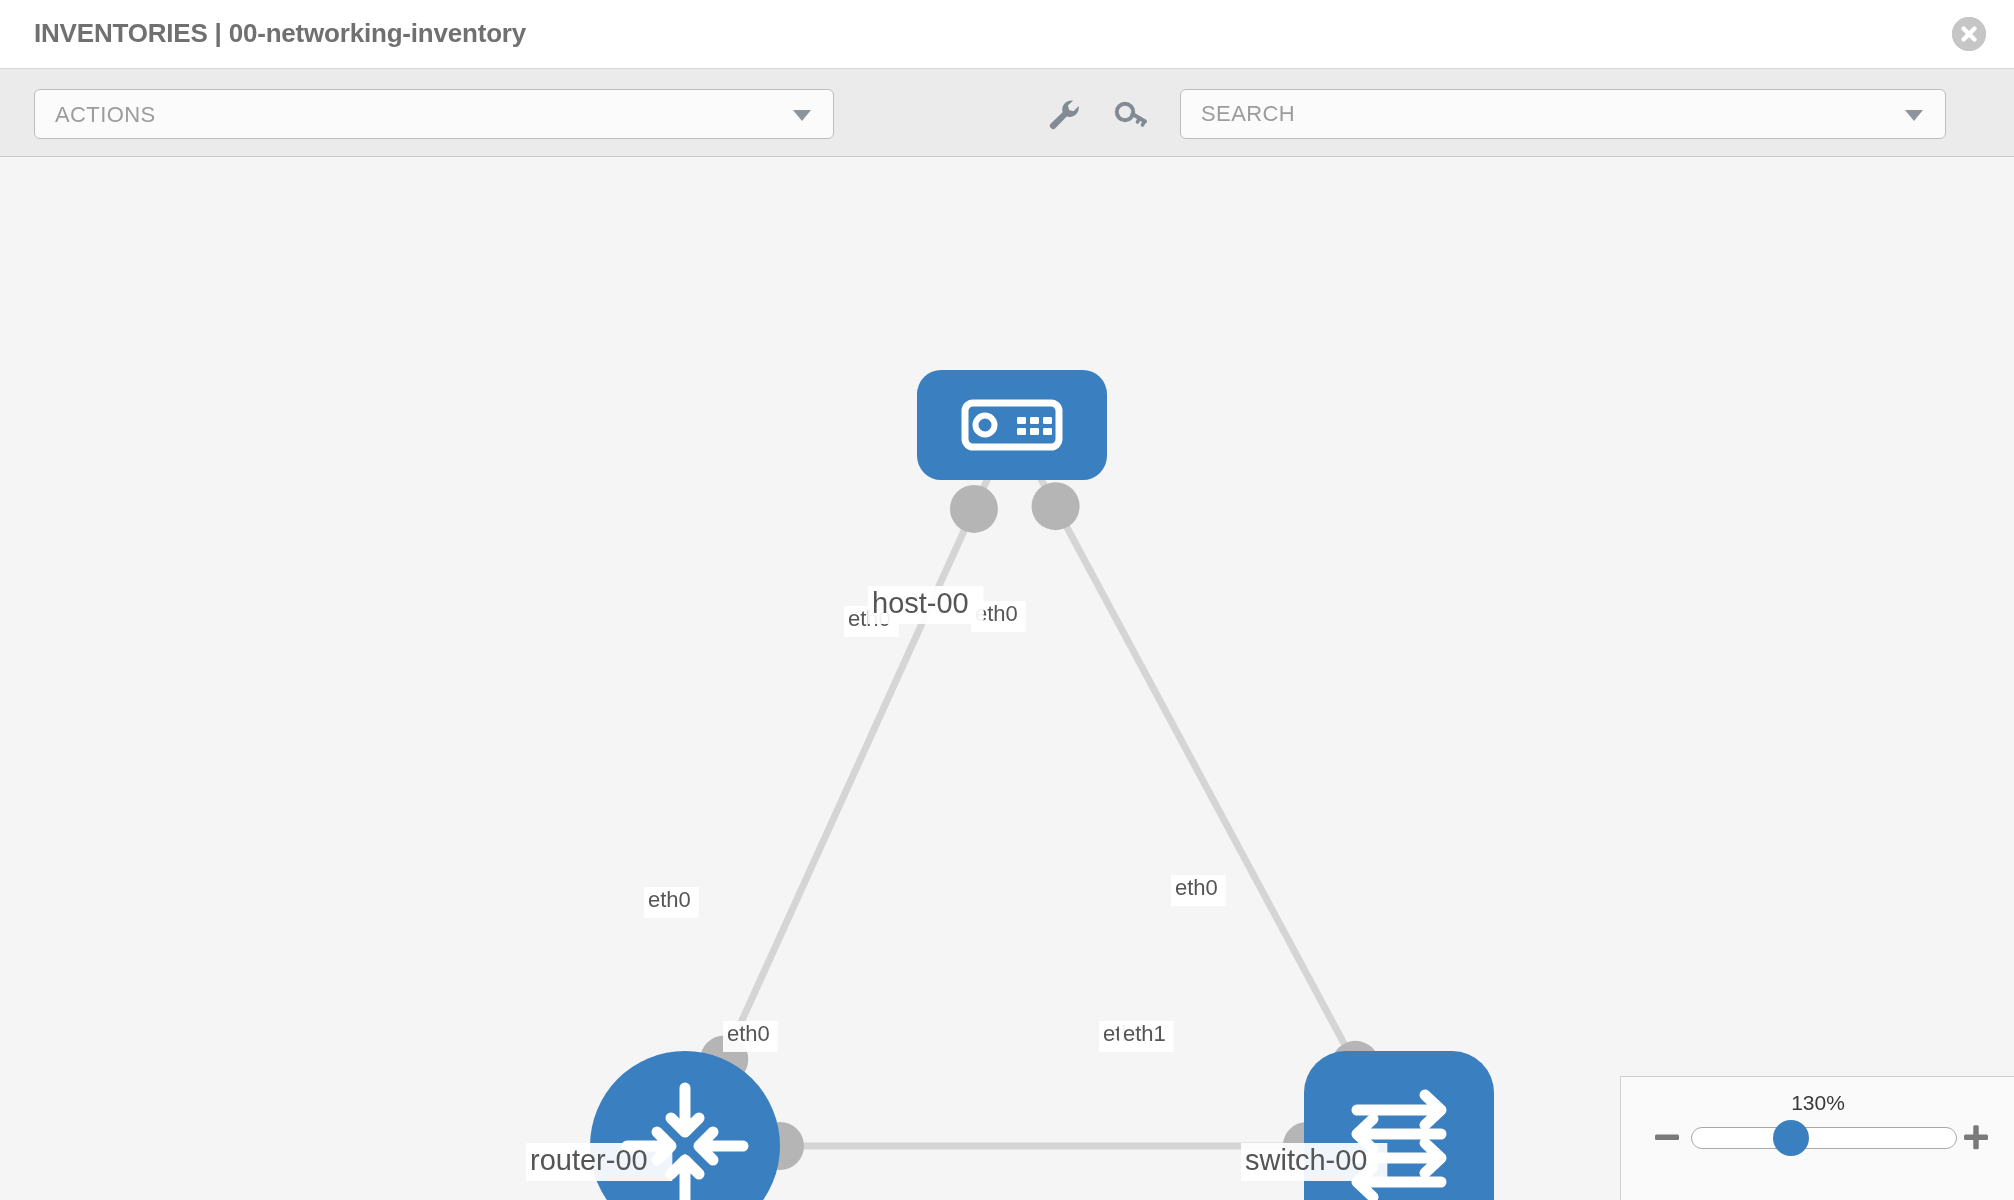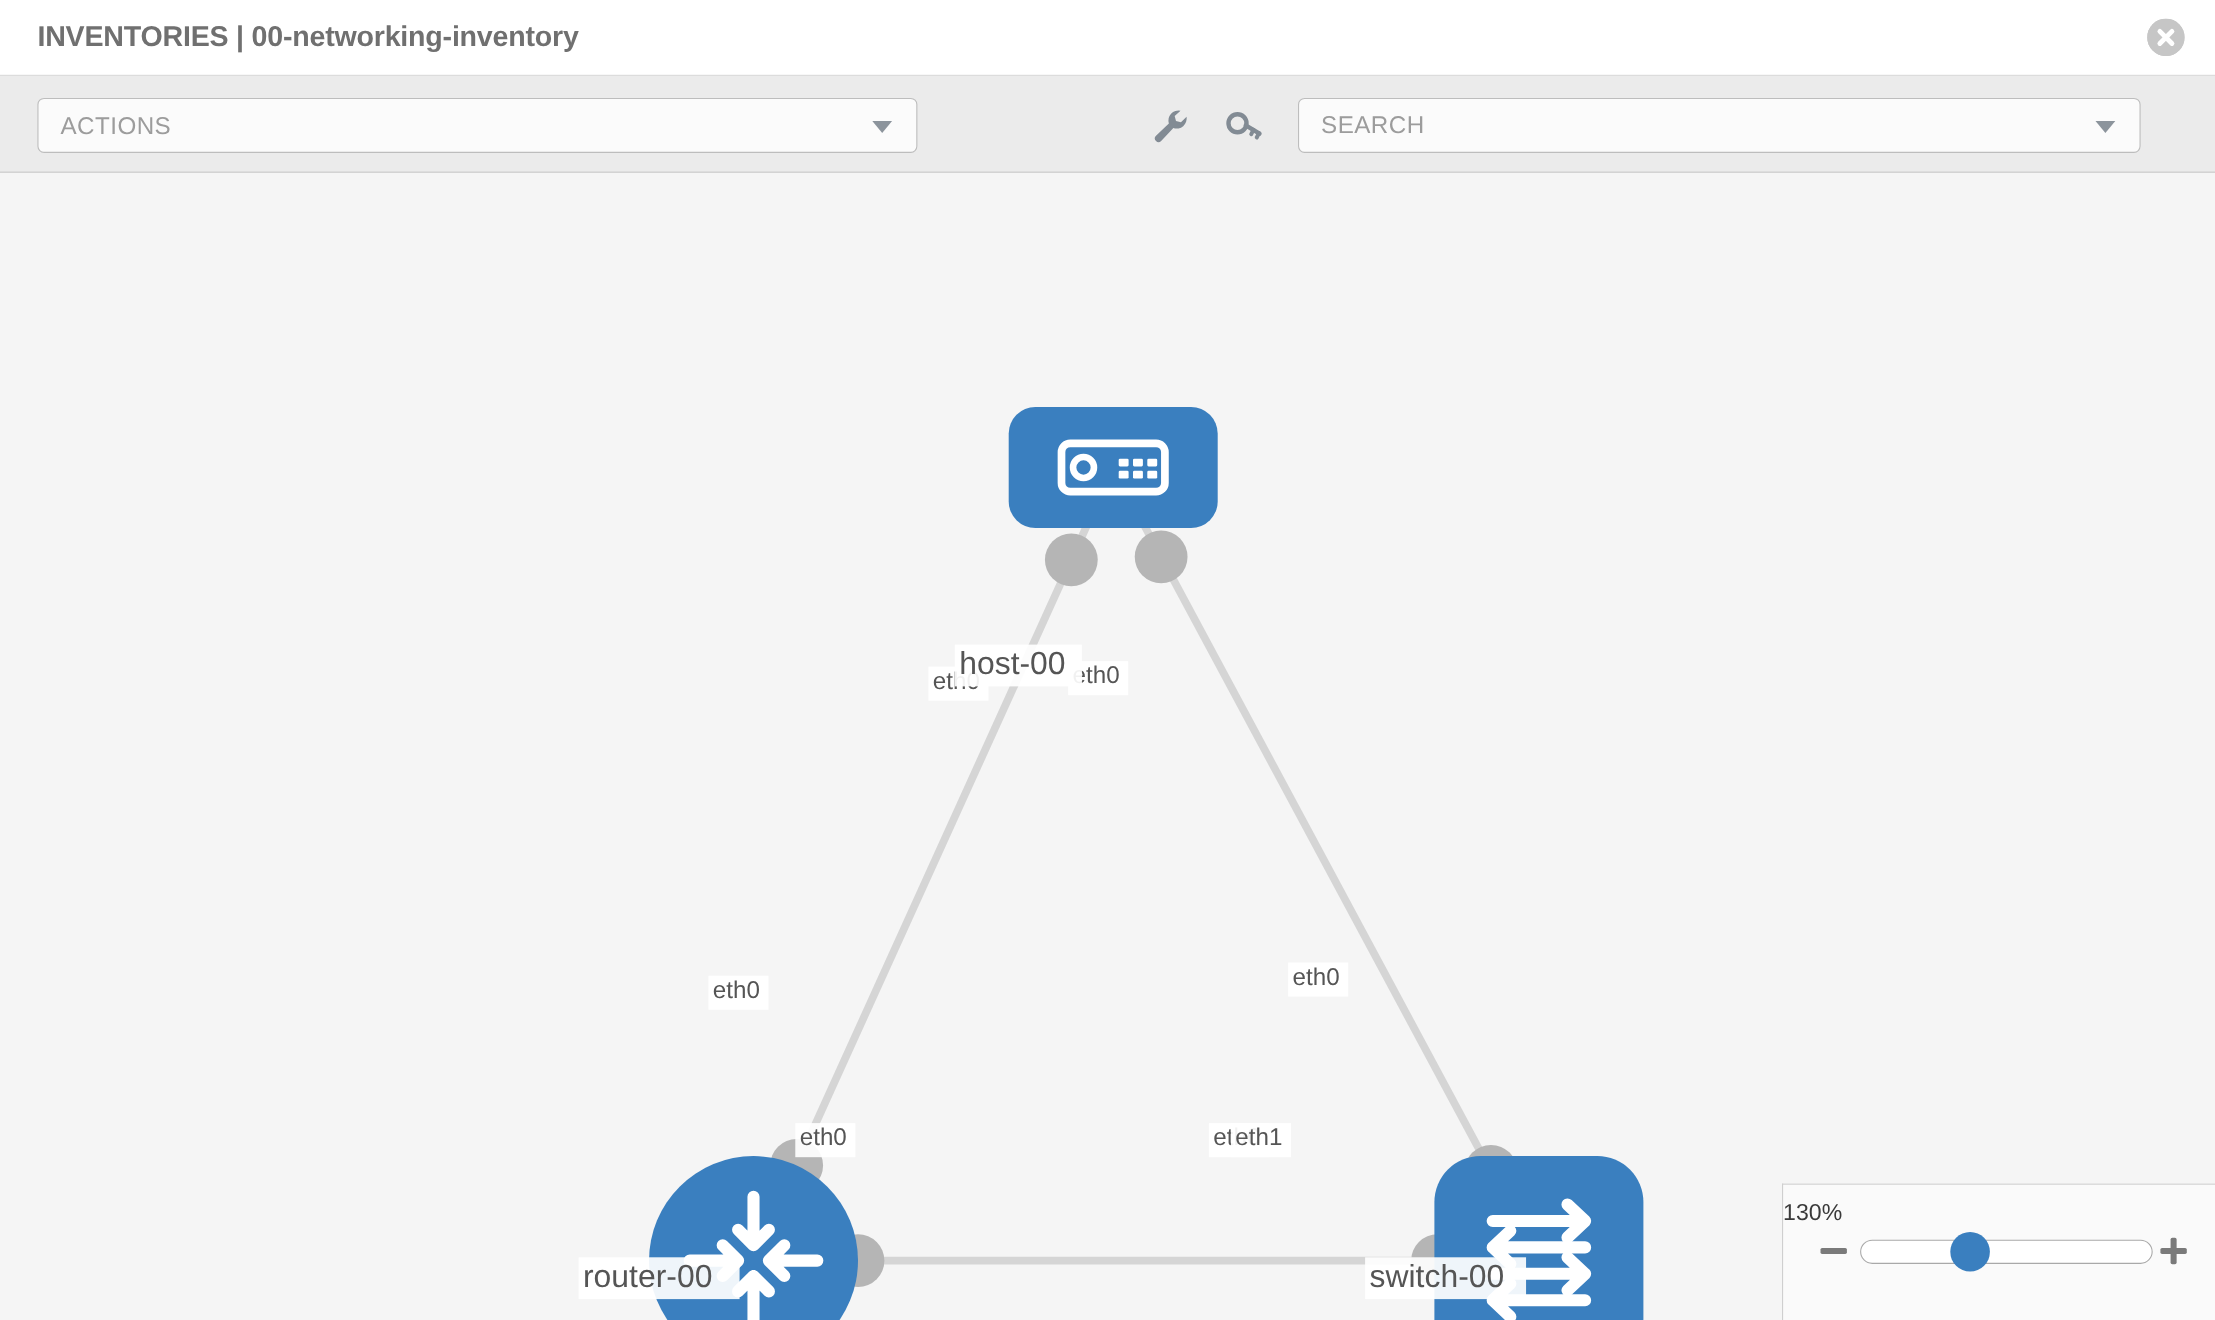--- a/index.html
+++ b/index.html
@@ -146,21 +146,21 @@
     height: 124px;
     background: #fafafa;
     border-left: 1px solid #cfcfcf;
     border-top: 1px solid #cfcfcf;
   }
   .zoom-value {
     position: absolute;
     top: 14px;
     left: 0;
     width: 394px;
-    text-align: left;
+    text-align: center;
     font-size: 21px;
     color: #3a3a3a;
   }
   .zoom-minus, .zoom-plus {
     position: absolute;
     top: 44px;
     width: 32px;
     height: 32px;
     cursor: pointer;
   }

